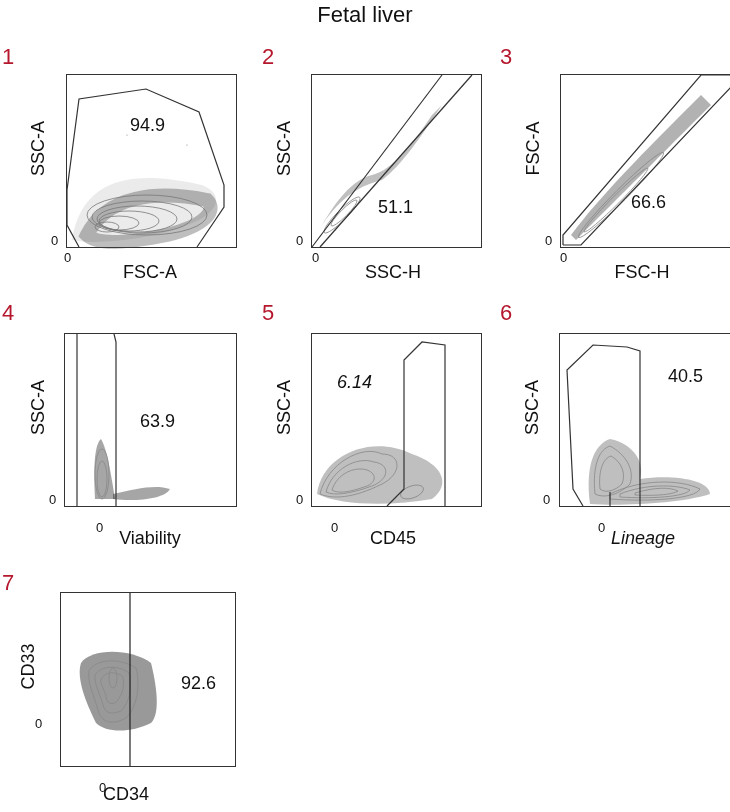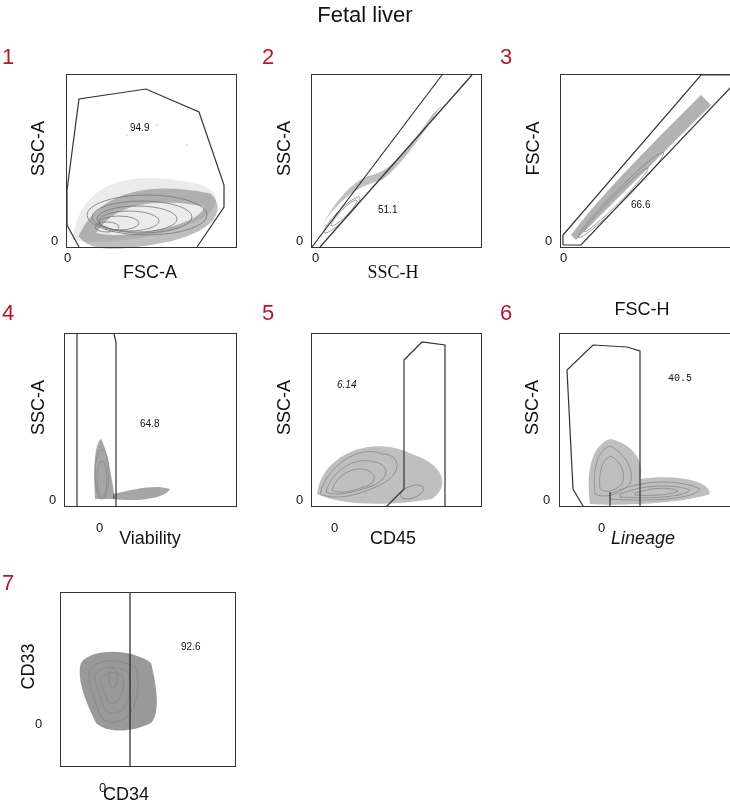--- a/index.html
+++ b/index.html
@@ -7,21 +7,21 @@
          font-family:"Liberation Sans", sans-serif; color:#111; }
   .title { position:absolute; top:2px; left:0; width:730px; text-align:center;
            font-size:22px; color:#111; }
   .pnum { position:absolute; font-size:22px; color:#b5172d; }
   .plot { position:absolute; border:1px solid #333; background:#fff; overflow:visible; }
   .plot svg { position:absolute; left:0; top:0; overflow:visible; }
   .ylabel { position:absolute; font-size:18px; transform:rotate(-90deg); transform-origin:center center;
             white-space:nowrap; text-align:center; width:80px; }
   .xlabel { position:absolute; font-size:18px; white-space:nowrap; text-align:center; width:120px; }
   .zero { position:absolute; font-size:13px; }
-  .gateval { position:absolute; font-size:10px; color:#111;margin-top:7px; }
+  .gateval { position:absolute; font-size:18px; color:#111; }
 </style>
 </head>
 <body>
 
 <div class="title">Fetal liver</div>
 
 <div class="pnum" style="left:2px;top:44px;">1</div>
 <div class="plot" style="left:66px;top:74px;width:169px;height:172px;">
   <svg width="169" height="172">
     <g fill="#222" opacity="0.55">
@@ -55,56 +55,56 @@
     <g fill="none" stroke="#888" stroke-width="0.8">
       <ellipse cx="30" cy="140" rx="25" ry="5" transform="rotate(-45 30 140)"></ellipse>
       <ellipse cx="32" cy="138" rx="18" ry="3.5" transform="rotate(-45 32 138)"></ellipse>
     </g>
     <line x1="0" y1="172" x2="130" y2="0" stroke="#333" stroke-width="1.2"></line>
     <line x1="8" y1="172" x2="160" y2="0" stroke="#333" stroke-width="1.2"></line>
   </svg>
 </div>
 <div class="gateval" style="left:378px;top:197px;">51.1</div>
 <div class="ylabel" style="left:244px;top:138px;">SSC-A</div>
-<div class="xlabel" style="left:333px;top:262px;font-family:Liberation Serif, serif;">SSC-H</div>
+<div class="xlabel" style="left:333px;top:262px;">SSC-H</div>
 <div class="zero" style="left:296px;top:233px;">0</div>
 <div class="zero" style="left:312px;top:250px;">0</div>
 
 <div class="pnum" style="left:500px;top:44px;">3</div>
 <div class="plot" style="left:560px;top:74px;width:170px;height:172px;">
   <svg width="170" height="172">
     <path d="M10,160 C40,120 80,80 140,20 L150,30 C100,80 60,120 15,165 Z" fill="#000" opacity="0.3"></path>
     <g fill="none" stroke="#888" stroke-width="0.8">
       <ellipse cx="60" cy="120" rx="60" ry="6" transform="rotate(-45 60 120)"></ellipse>
       <ellipse cx="55" cy="125" rx="45" ry="4" transform="rotate(-45 55 125)"></ellipse>
     </g>
     <polyline points="2,170 2,160 140,0 170,0" fill="none" stroke="#333" stroke-width="1.2"></polyline>
     <polyline points="2,170 20,170 170,12" fill="none" stroke="#333" stroke-width="1.2"></polyline>
   </svg>
 </div>
 <div class="gateval" style="left:631px;top:192px;">66.6</div>
 <div class="ylabel" style="left:493px;top:138px;">FSC-A</div>
-<div class="xlabel" style="left:582px;top:262px;margin-top:37px;">FSC-H</div>
+<div class="xlabel" style="left:582px;top:262px;">FSC-H</div>
 <div class="zero" style="left:545px;top:233px;">0</div>
 <div class="zero" style="left:560px;top:250px;">0</div>
 
 <div class="pnum" style="left:2px;top:300px;">4</div>
 <div class="plot" style="left:64px;top:333px;width:171px;height:172px;">
   <svg width="171" height="172">
     <path d="M30,165 C28,130 30,110 36,105 C42,115 46,140 50,165 Z" fill="#000" opacity="0.35"></path>
     <path d="M48,160 C70,155 90,150 105,155 C100,165 70,168 48,165 Z" fill="#000" opacity="0.35"></path>
     <g fill="none" stroke="#888" stroke-width="0.8">
       <ellipse cx="37" cy="140" rx="7" ry="25"></ellipse>
       <ellipse cx="37" cy="145" rx="5" ry="18"></ellipse>
     </g>
     <line x1="12" y1="0" x2="12" y2="172" stroke="#333" stroke-width="1.2"></line>
     <polyline points="49,0 51,8 51,172" fill="none" stroke="#333" stroke-width="1.2"></polyline>
   </svg>
 </div>
-<div class="gateval" style="left:140px;top:411px;">64.8</div>
+<div class="gateval" style="left:140px;top:411px;">63.9</div>
 <div class="ylabel" style="left:-2px;top:397px;">SSC-A</div>
 <div class="xlabel" style="left:90px;top:528px;">Viability</div>
 <div class="zero" style="left:49px;top:492px;">0</div>
 <div class="zero" style="left:96px;top:520px;">0</div>
 
 <div class="pnum" style="left:262px;top:300px;">5</div>
 <div class="plot" style="left:311px;top:333px;width:169px;height:172px;">
   <svg width="169" height="172">
     <path d="M5,160 C10,120 60,100 100,120 C130,130 140,150 120,165 C80,172 30,172 5,160 Z" fill="#000" opacity="0.25"></path>
     <g fill="none" stroke="#888" stroke-width="0.8">
@@ -130,36 +130,36 @@
       <path d="M35,160 C32,130 40,115 50,112 C65,120 75,135 70,150 C60,160 45,165 35,160 Z"></path>
       <path d="M40,155 C38,135 44,124 51,122 C62,128 66,140 62,150 C56,156 46,160 40,155 Z"></path>
       <path d="M50,160 C80,145 120,145 140,155 C135,165 90,168 50,165 Z"></path>
       <path d="M60,160 C85,150 115,150 130,156 C125,163 90,165 60,163 Z"></path>
       <path d="M75,159 C95,153 110,153 118,157 C112,161 92,162 75,161 Z"></path>
     </g>
     <polyline points="23,172 13,155 7,36 33,11 67,13 80,17 80,172" fill="none" stroke="#333" stroke-width="1.2"></polyline>
     <line x1="50" y1="158" x2="50" y2="172" stroke="#333" stroke-width="1.2"></line>
   </svg>
 </div>
-<div class="gateval" style="left:668px;top:366px;font-family:Liberation Mono, monospace;">40.5</div>
+<div class="gateval" style="left:668px;top:366px;">40.5</div>
 <div class="ylabel" style="left:492px;top:397px;">SSC-A</div>
 <div class="xlabel" style="left:583px;top:528px;font-style:italic;">Lineage</div>
 <div class="zero" style="left:543px;top:492px;">0</div>
 <div class="zero" style="left:598px;top:520px;">0</div>
 
 <div class="pnum" style="left:2px;top:570px;">7</div>
 <div class="plot" style="left:60px;top:592px;width:174px;height:173px;">
   <svg width="174" height="173">
     <path d="M20,70 C30,55 70,55 90,70 C95,90 100,120 90,130 C70,140 45,140 35,130 C25,110 15,85 20,70 Z" fill="#000" opacity="0.4"></path>
     <g fill="none" stroke="#888" stroke-width="0.8">
       <path d="M28,78 C35,65 60,65 75,75 C80,95 75,115 65,125 C52,132 42,130 38,120 C32,100 26,88 28,78 Z"></path>
       <path d="M34,82 C40,72 58,72 68,80 C72,95 68,110 60,118 C50,122 44,120 42,112 C38,98 33,90 34,82 Z"></path>
       <path d="M40,86 C45,78 55,78 62,84 C64,95 60,105 54,110 C48,112 45,108 45,102 C42,95 39,90 40,86 Z"></path>
       <ellipse cx="52" cy="85" rx="4" ry="10"></ellipse>
     </g>
     <line x1="69" y1="0" x2="69" y2="173" stroke="#222" stroke-width="1.2"></line>
   </svg>
 </div>
-<div class="gateval" style="left:181px;top:634px;">92.6</div>
+<div class="gateval" style="left:181px;top:673px;">92.6</div>
 <div class="ylabel" style="left:-12px;top:656px;">CD33</div>
 <div class="xlabel" style="left:66px;top:784px;">CD34</div>
 <div class="zero" style="left:35px;top:716px;">0</div>
 <div class="zero" style="left:99px;top:780px;">0</div>
 
 </body></html>

